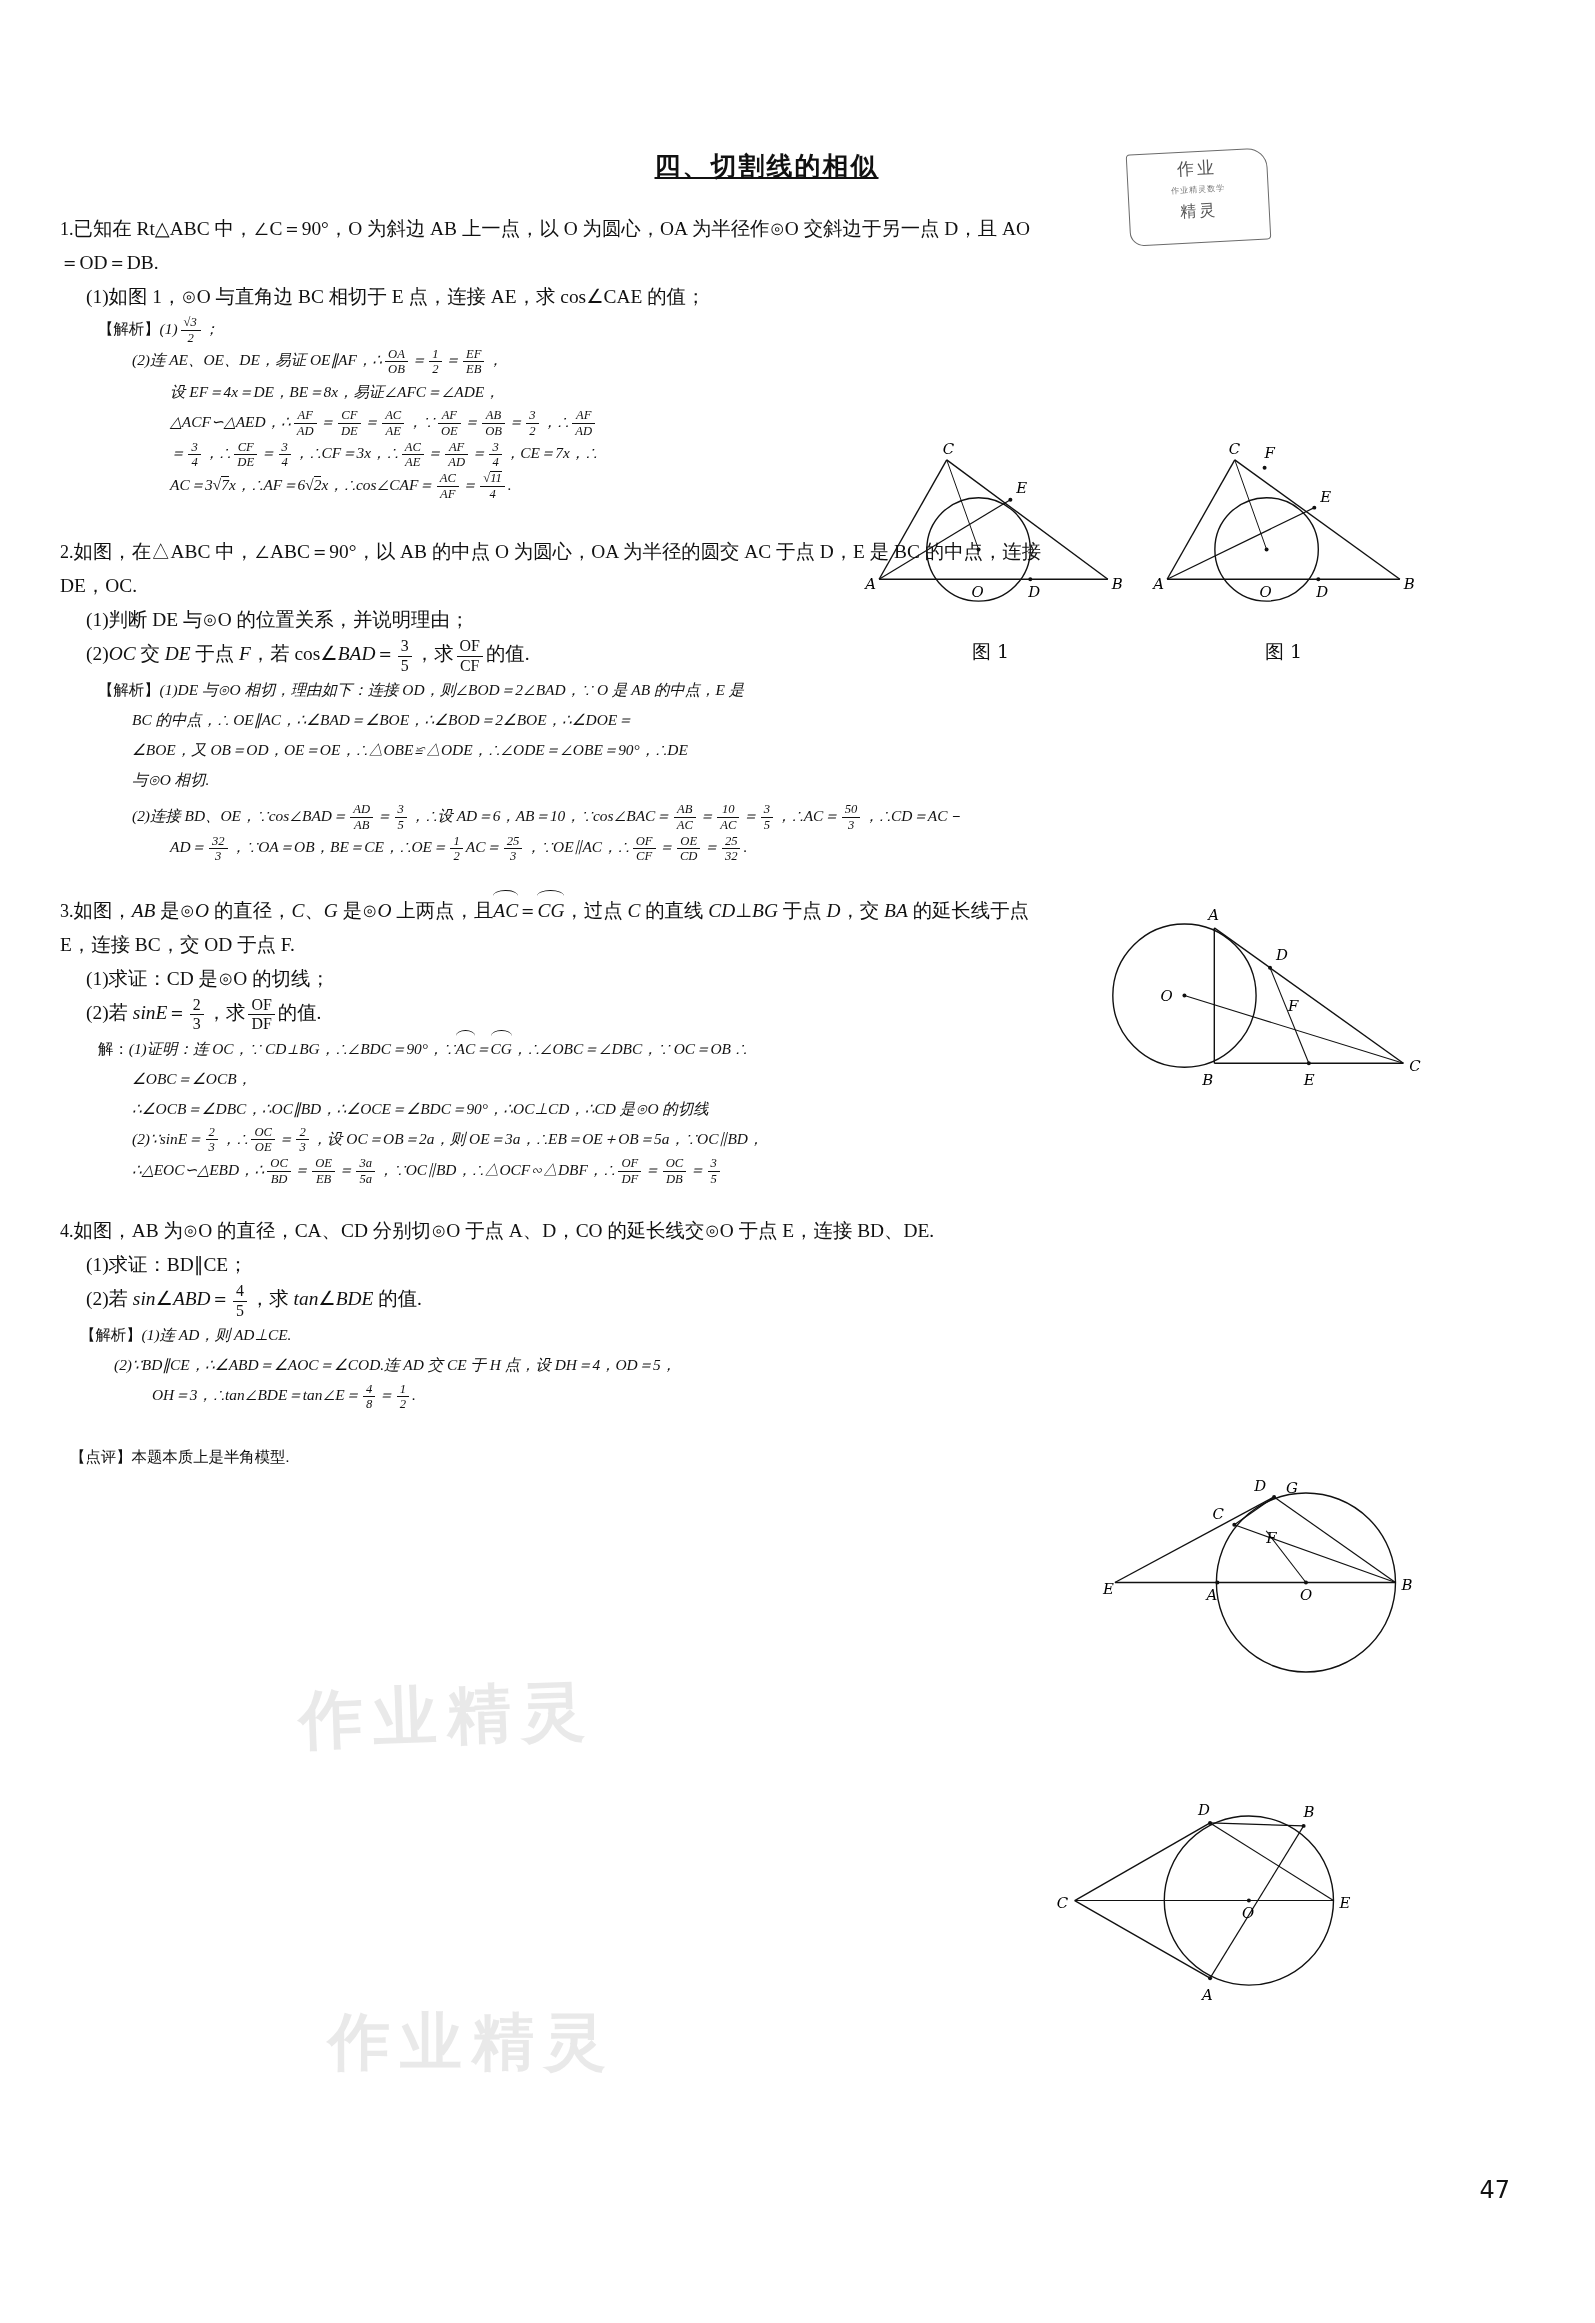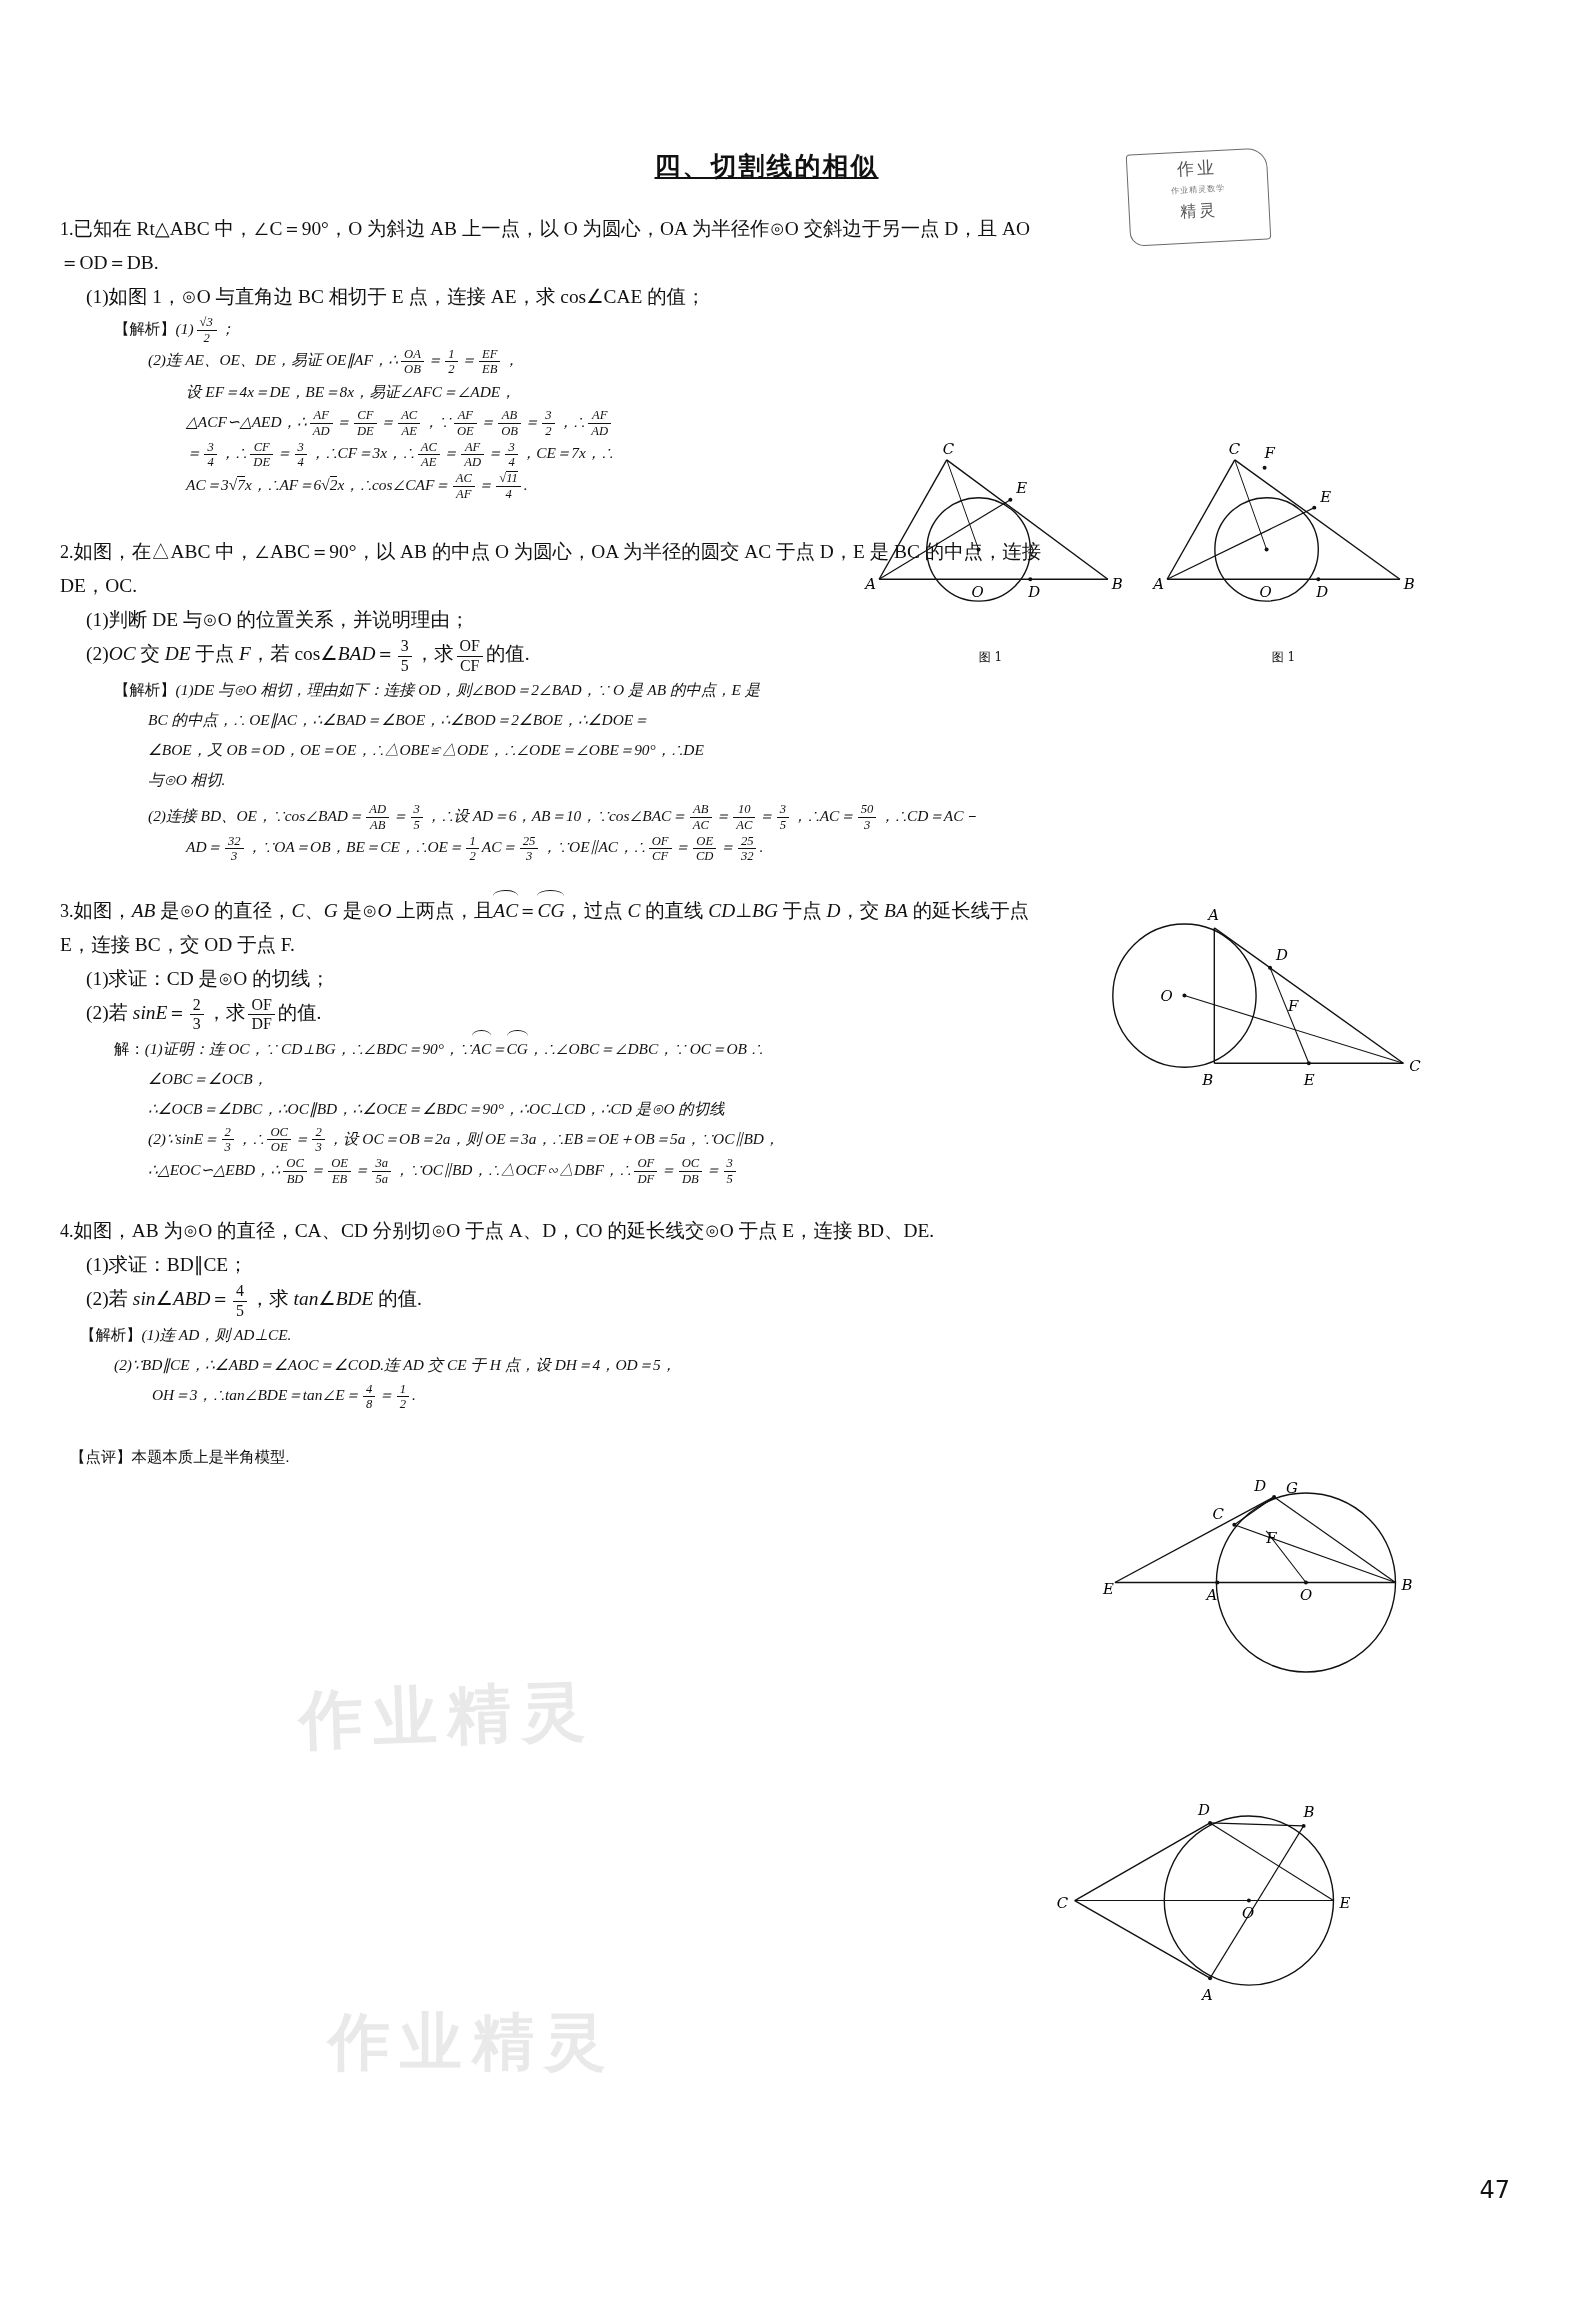--- a/index.html
+++ b/index.html
@@ -52,21 +52,21 @@
     text-align:justify;
   }
   .prob-head{ text-indent:0; }
   .num{ font-size:18px; }
   .indent{ margin-left:26px; }
   .sol{
     font-size:15.4px;
     line-height:30px;
     font-style:italic;
     font-family:"Liberation Serif", serif;
-    margin-left:54px;
+    margin-left:38px;
   }
   .sol .lbl{ font-style:normal; }
   .sol-ind{ margin-left:34px; }
   .sol-ind2{ margin-left:72px; }
   .it{ font-style:italic; }
   .frac{
     display:inline-block;
     vertical-align:middle;
     text-align:center;
     font-size:.82em;
@@ -77,22 +77,22 @@
   .frac .d{ display:block; padding:0 3px;}
   .ovl{ border-top:1px solid #111; display:inline-block; line-height:1.05;}
   .arcov{ position:relative; display:inline-block; }
   .arcov:before{
     content:""; position:absolute; left:0; right:0; top:-4px; height:6px;
     border-top:1.2px solid #111; border-radius:50%/6px 6px 0 0;
   }
 
   .fig{ position:absolute; }
   .figcap{
-    text-align:center; font-size:12px; font-family:"DejaVu Serif",serif;
-    margin-top:18px;
+    text-align:center; font-size:19px; font-family:"DejaVu Serif",serif;
+    margin-top:8px;
   }
   .pageno{
     position:absolute; right:86px; bottom:119px;
     font-size:24px; font-family:"DejaVu Sans", sans-serif;
   }
   .wm{
     position:absolute;
     font-family:"DejaVu Sans", sans-serif;
     color:rgba(120,120,120,0.16);
     font-weight:bold;

